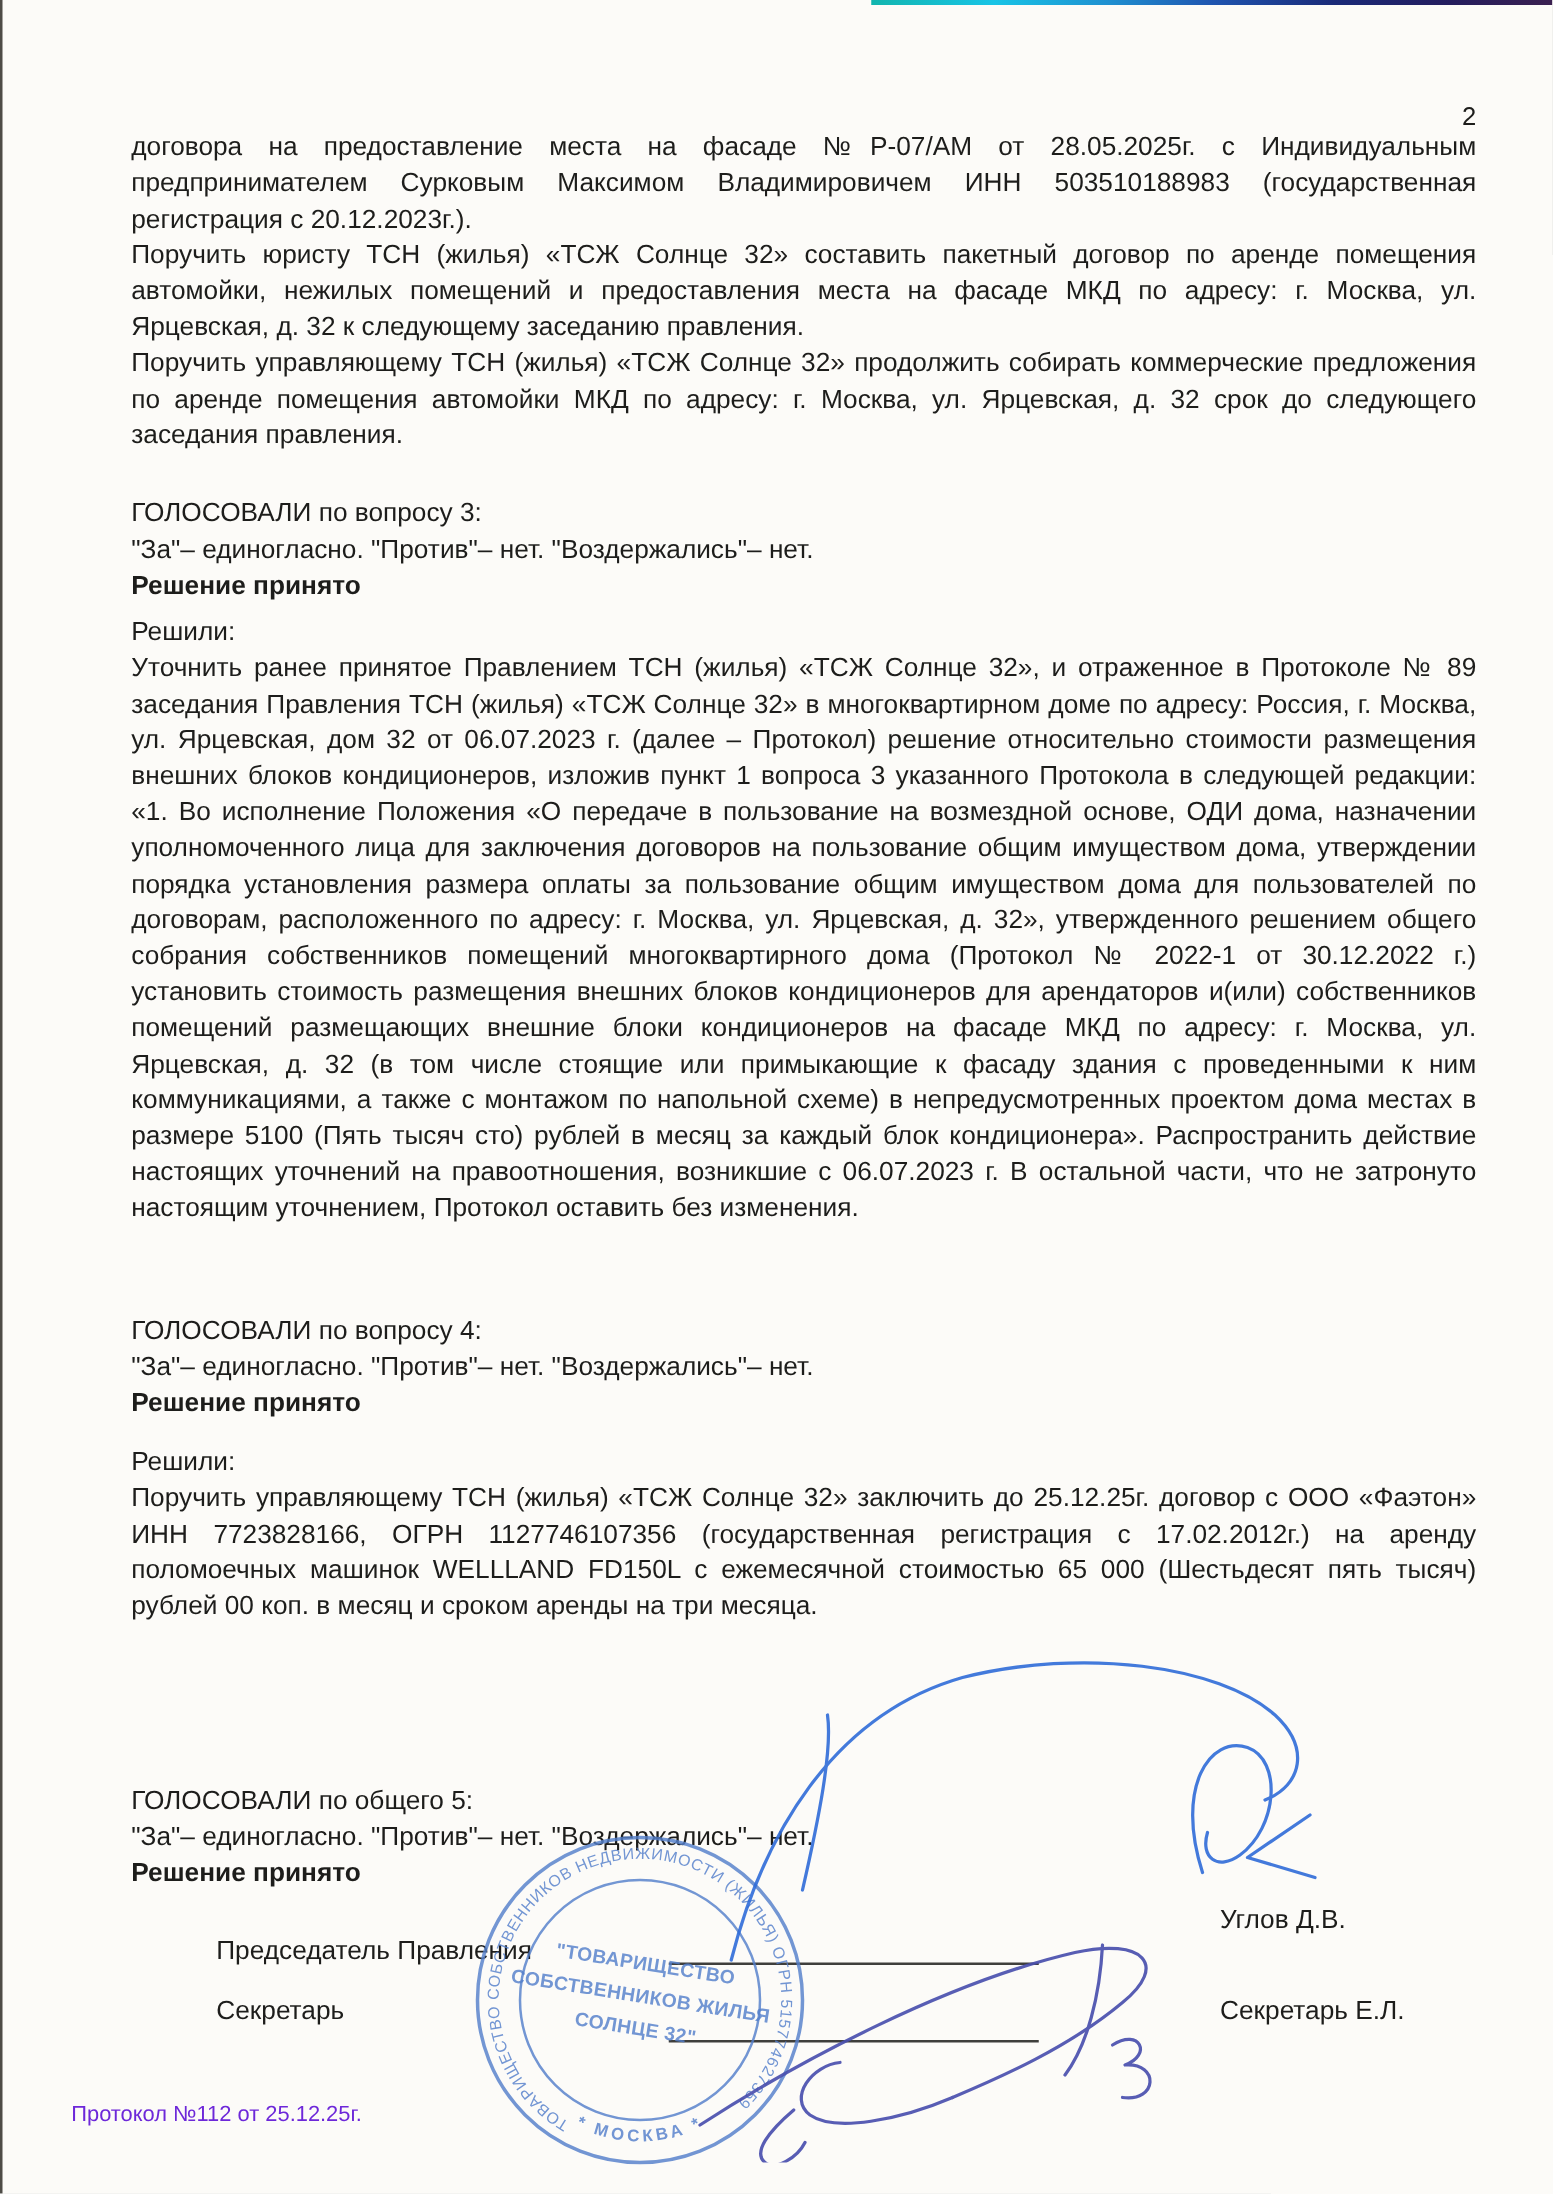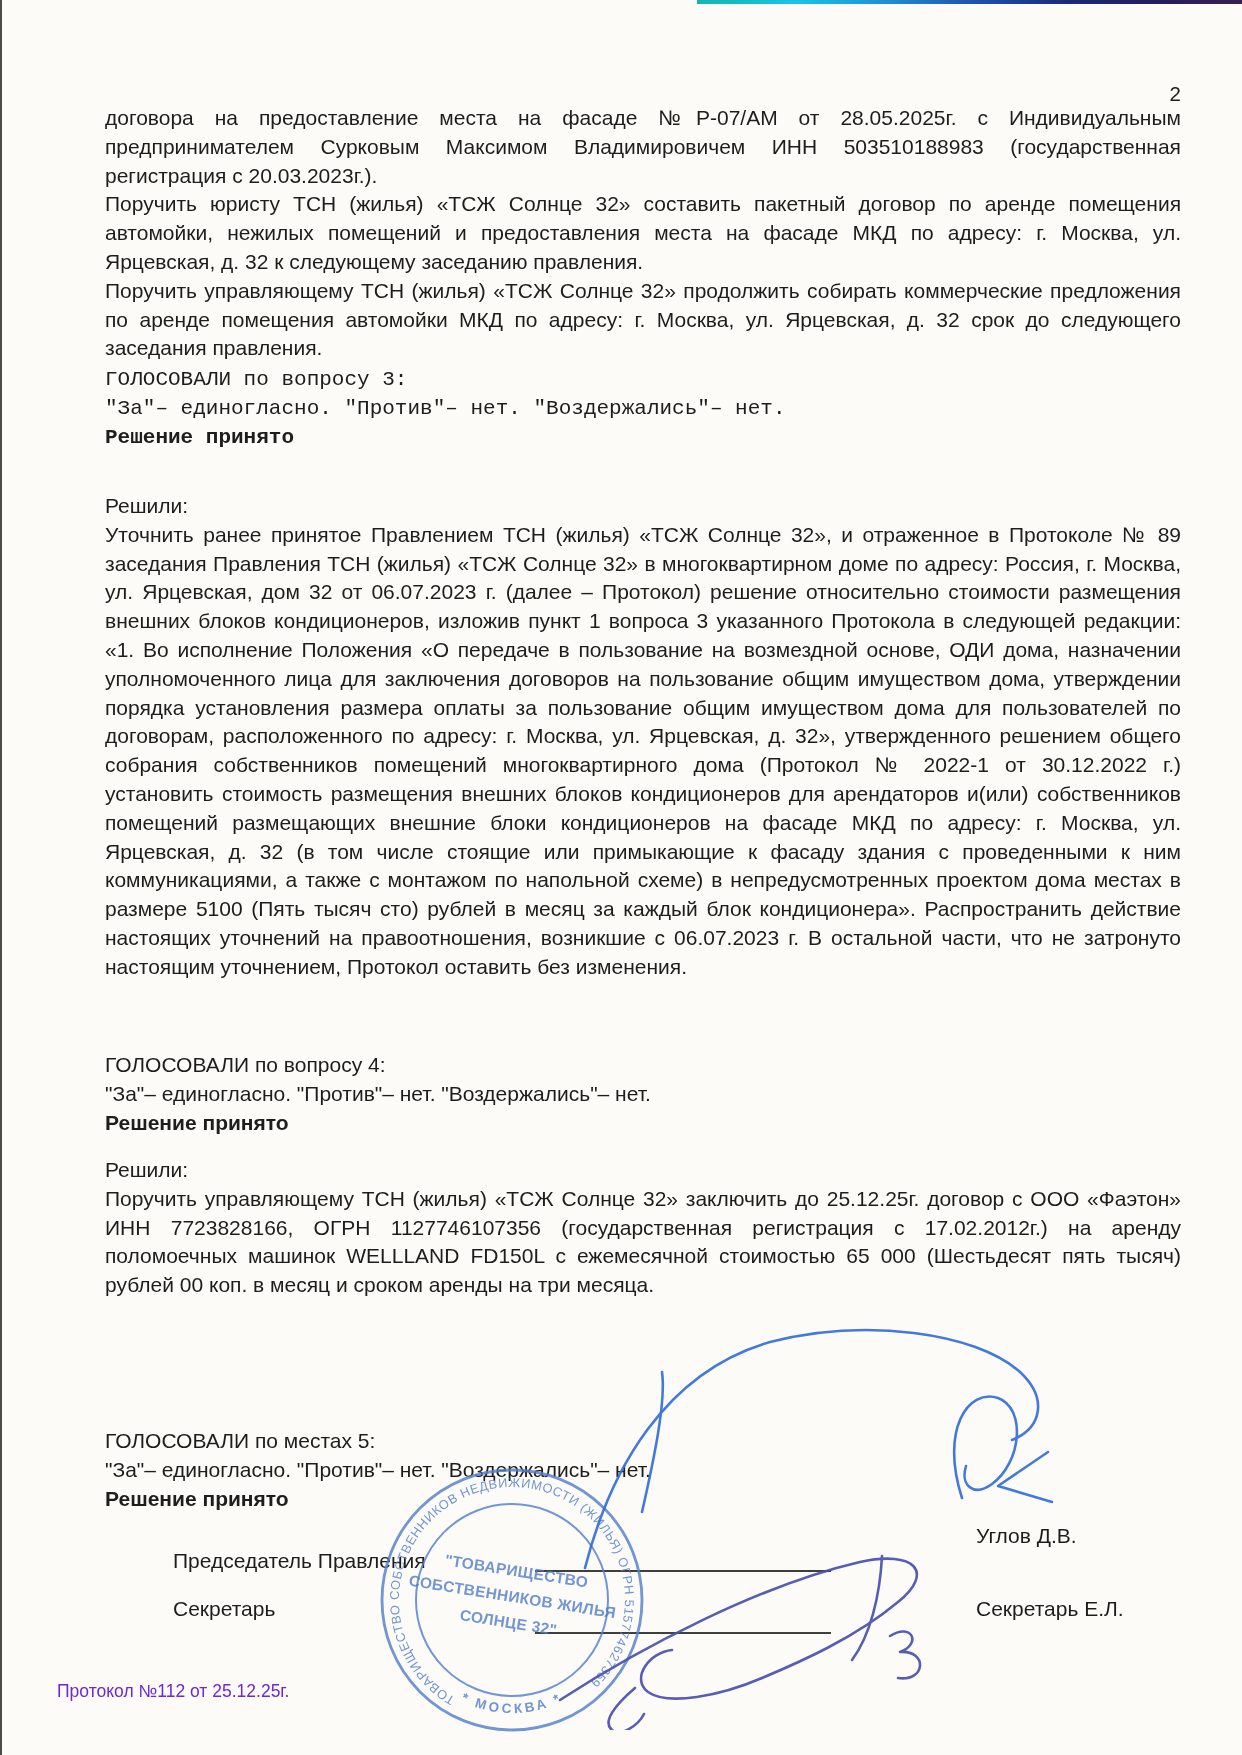--- a/index.html
+++ b/index.html
@@ -14,21 +14,21 @@
   }
   .scan-edge-left{position:absolute;left:0;top:0;width:2px;height:100%;background:#4e4c47;}
   .scan-band-top{position:absolute;left:697px;top:0;width:545px;height:4px;
     background:linear-gradient(90deg,#12b5ae 0%,#18c4e6 18%,#1f8fd0 35%,#1f55b0 50%,#1a2a78 68%,#241d5e 85%,#3a2050 100%);}
   .page-number{position:absolute;top:82px;right:61px;font-size:20.5px;}
   .body-text{
     position:absolute;left:105px;width:1076px;
     font-size:21px;line-height:28.8px;
   }
   .sec1{top:104px;}
-  .vote3{top:366px;font-family:Liberation Mono, monospace;}
+  .vote3{top:397px;}
   .sec4{top:492px;}
   .vote4{top:1051px;}
   .sec5{top:1156px;}
   .vote5{top:1427px;}
   p{margin:0;padding:0;}
   .j{text-align:justify;}
   .b{font-weight:700;}
   .sig-label{position:absolute;left:173px;font-size:21px;}
   .sig-name{position:absolute;left:976px;font-size:21px;}
   .sig-line{position:absolute;left:535px;width:296px;border-top:2px solid #3f3f3c;height:0;}
@@ -40,21 +40,21 @@
 <body>
 
 <div class="page">
 
   <div class="scan-edge-left"></div>
   <div class="scan-band-top"></div>
 
   <div class="page-number">2</div>
 
   <div class="body-text sec1">
-    <p class="j">договора на предоставление места на фасаде №Р-07/АМ от 28.05.2025г. с Индивидуальным предпринимателем Сурковым Максимом Владимировичем ИНН 503510188983 (государственная регистрация с 20.03.2023г.).</p>
+    <p class="j">договора на предоставление места на фасаде №Р-07/АМ от 28.05.2025г. с Индивидуальным предпринимателем Сурковым Максимом Владимировичем ИНН 503510188983 (государственная регистрация с 20.12.2023г.).</p>
     <p class="j">Поручить юристу ТСН (жилья) «ТСЖ Солнце 32» составить пакетный договор по аренде помещения автомойки, нежилых помещений и предоставления места на фасаде МКД по адресу: г. Москва, ул. Ярцевская, д. 32 к следующему заседанию правления.</p>
     <p class="j">Поручить управляющему ТСН (жилья) «ТСЖ Солнце 32» продолжить собирать коммерческие предложения по аренде помещения автомойки МКД по адресу: г. Москва, ул. Ярцевская, д. 32 срок до следующего заседания правления.</p>
   </div>
 
   <div class="body-text vote3">
     <p>ГОЛОСОВАЛИ по вопросу 3:</p>
     <p>"За"– единогласно. "Против"– нет. "Воздержались"– нет.</p>
     <p class="b">Решение принято</p>
   </div>
 
@@ -68,21 +68,21 @@
     <p>"За"– единогласно. "Против"– нет. "Воздержались"– нет.</p>
     <p class="b">Решение принято</p>
   </div>
 
   <div class="body-text sec5">
     <p>Решили:</p>
     <p class="j">Поручить управляющему ТСН (жилья) «ТСЖ Солнце 32» заключить до 25.12.25г. договор с ООО «Фаэтон» ИНН 7723828166, ОГРН 1127746107356 (государственная регистрация с 17.02.2012г.) на аренду поломоечных машинок WELLLAND FD150L с ежемесячной стоимостью 65 000 (Шестьдесят пять тысяч) рублей 00 коп. в месяц и сроком аренды на три месяца.</p>
   </div>
 
   <div class="body-text vote5">
-    <p>ГОЛОСОВАЛИ по местах 5:</p>
+    <p>ГОЛОСОВАЛИ по общего 5:</p>
     <p>"За"– единогласно. "Против"– нет. "Воздержались"– нет.</p>
     <p class="b">Решение принято</p>
   </div>
 
   <div class="sig-label" style="top:1549px;">Председатель Правления</div>
   <div class="sig-line" style="top:1570px;"></div>
   <div class="sig-name" style="top:1524px;">Углов Д.В.</div>
 
   <div class="sig-label" style="top:1597px;">Секретарь</div>
   <div class="sig-line" style="top:1632px;"></div>

